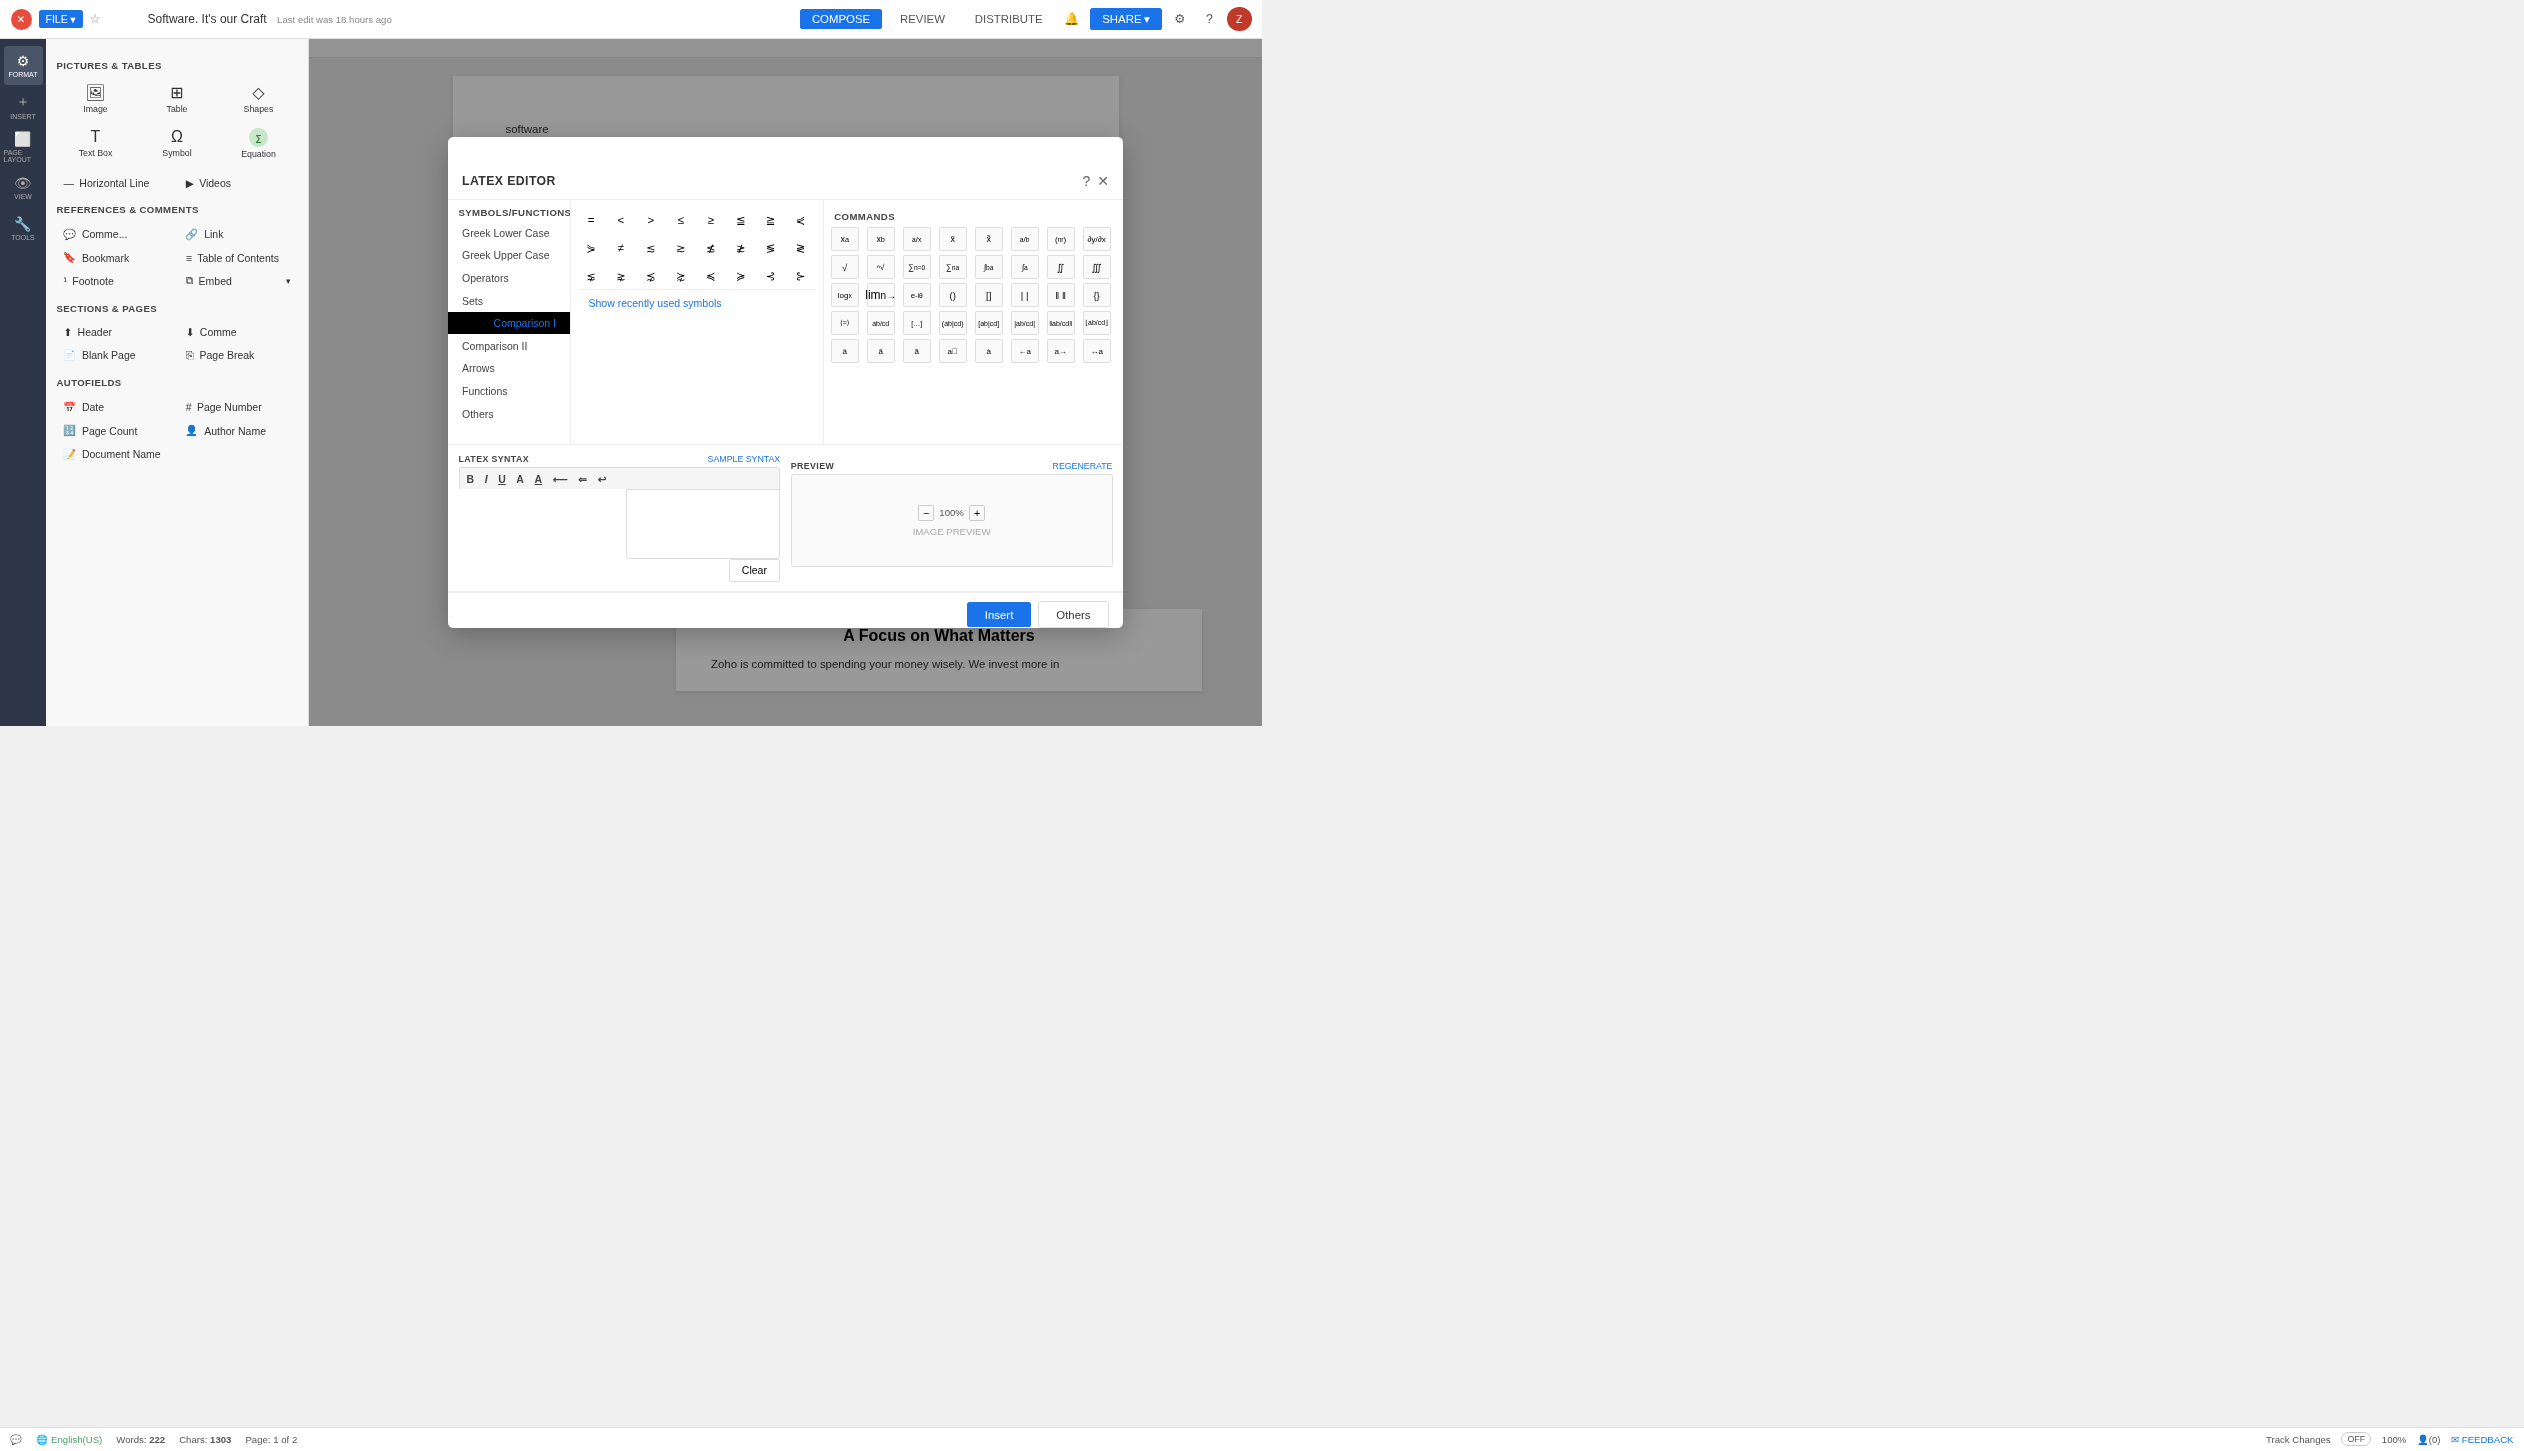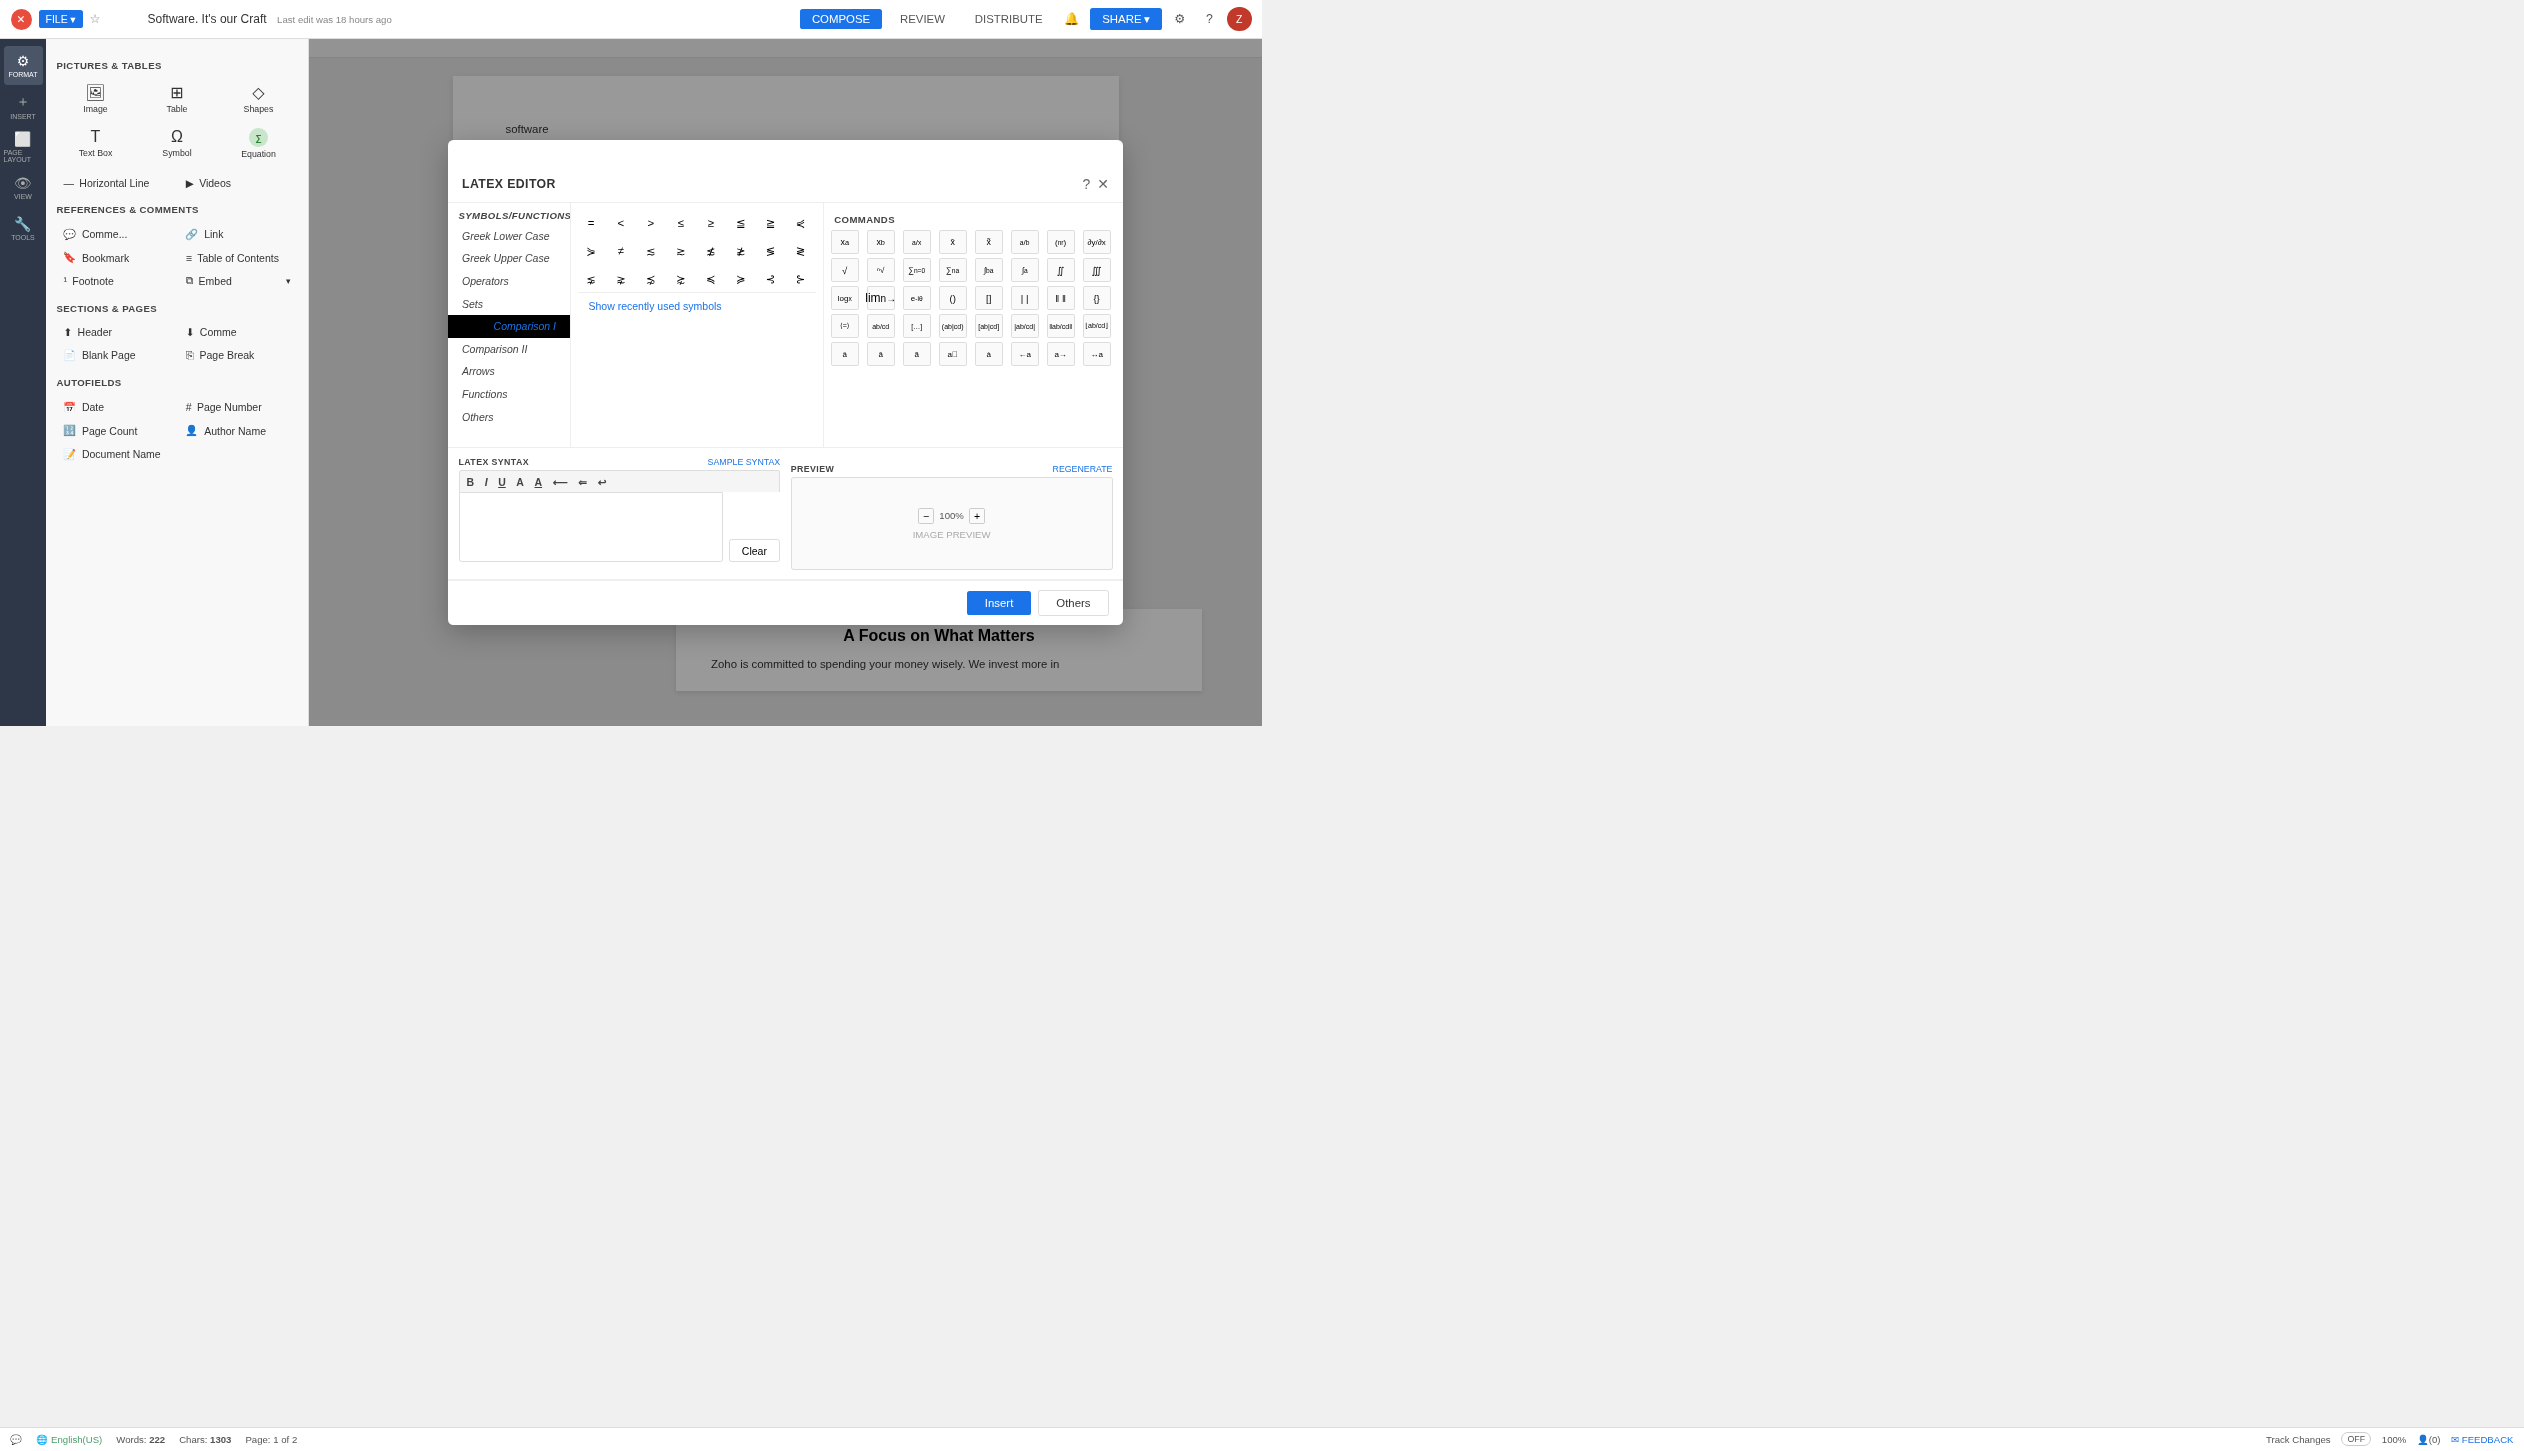--- a/index.html
+++ b/index.html
@@ -287,21 +287,21 @@
         <div class="modal-header">
           <span class="modal-title">LATEX EDITOR</span>
           <div class="modal-header-icons">
             <button class="modal-icon-btn">?</button>
             <button class="modal-icon-btn">✕</button>
           </div>
         </div>
 
         <div style="display:flex; height:245px; border-bottom:0.9px solid #eee;">
 
-          <div style="width:123px; border-right:0.9px solid #eee; overflow-y:auto;font-style:italic;">
+          <div style="width:123px; border-right:0.9px solid #eee; overflow-y:auto;">
             <div class="sym-section-title">SYMBOLS/FUNCTIONS</div>
             <div class="sym-item">Greek Lower Case</div>
             <div class="sym-item">Greek Upper Case</div>
             <div class="sym-item">Operators</div>
             <div class="sym-item">Sets</div>
             <div class="sym-item active">Comparison I</div>
             <div class="sym-item">Comparison II</div>
             <div class="sym-item">Arrows</div>
             <div class="sym-item">Functions</div>
             <div class="sym-item">Others</div>
@@ -402,21 +402,21 @@
             <div style="background:#f5f5f5; border:0.9px solid #ddd; border-bottom:none; border-radius:2.6px 2.6px 0 0; padding:2.6px; display:flex; gap:1.8px;">
               <button class="latex-tool-btn" style="font-weight:bold;">B</button>
               <button class="latex-tool-btn" style="font-style:italic;">I</button>
               <button class="latex-tool-btn" style="text-decoration:underline;">U</button>
               <button class="latex-tool-btn">A</button>
               <button class="latex-tool-btn" style="text-decoration:underline;">A</button>
               <button class="latex-tool-btn">⟵</button>
               <button class="latex-tool-btn">⇐</button>
               <button class="latex-tool-btn">↩</button>
             </div>
-            <div style="display:flex; align-items:flex-end;">
+            <div style="display:flex; align-items:flex-end;flex-direction:column;">
               <textarea class="latex-input" style="height: 70px;"></textarea>
               <button class="clear-btn">Clear</button>
             </div>
           </div>
 
           <div style="flex:1;margin-top:7px;">
             <div style="display:flex; justify-content:space-between; align-items:center; margin-bottom:3.5px;">
               <span style="font-size:8.8px; font-weight:700; color:#444; letter-spacing:0.4px;">PREVIEW</span>
               <span style="font-size:8.8px; color:#1a73e8; cursor:pointer;">REGENERATE</span>
             </div>

